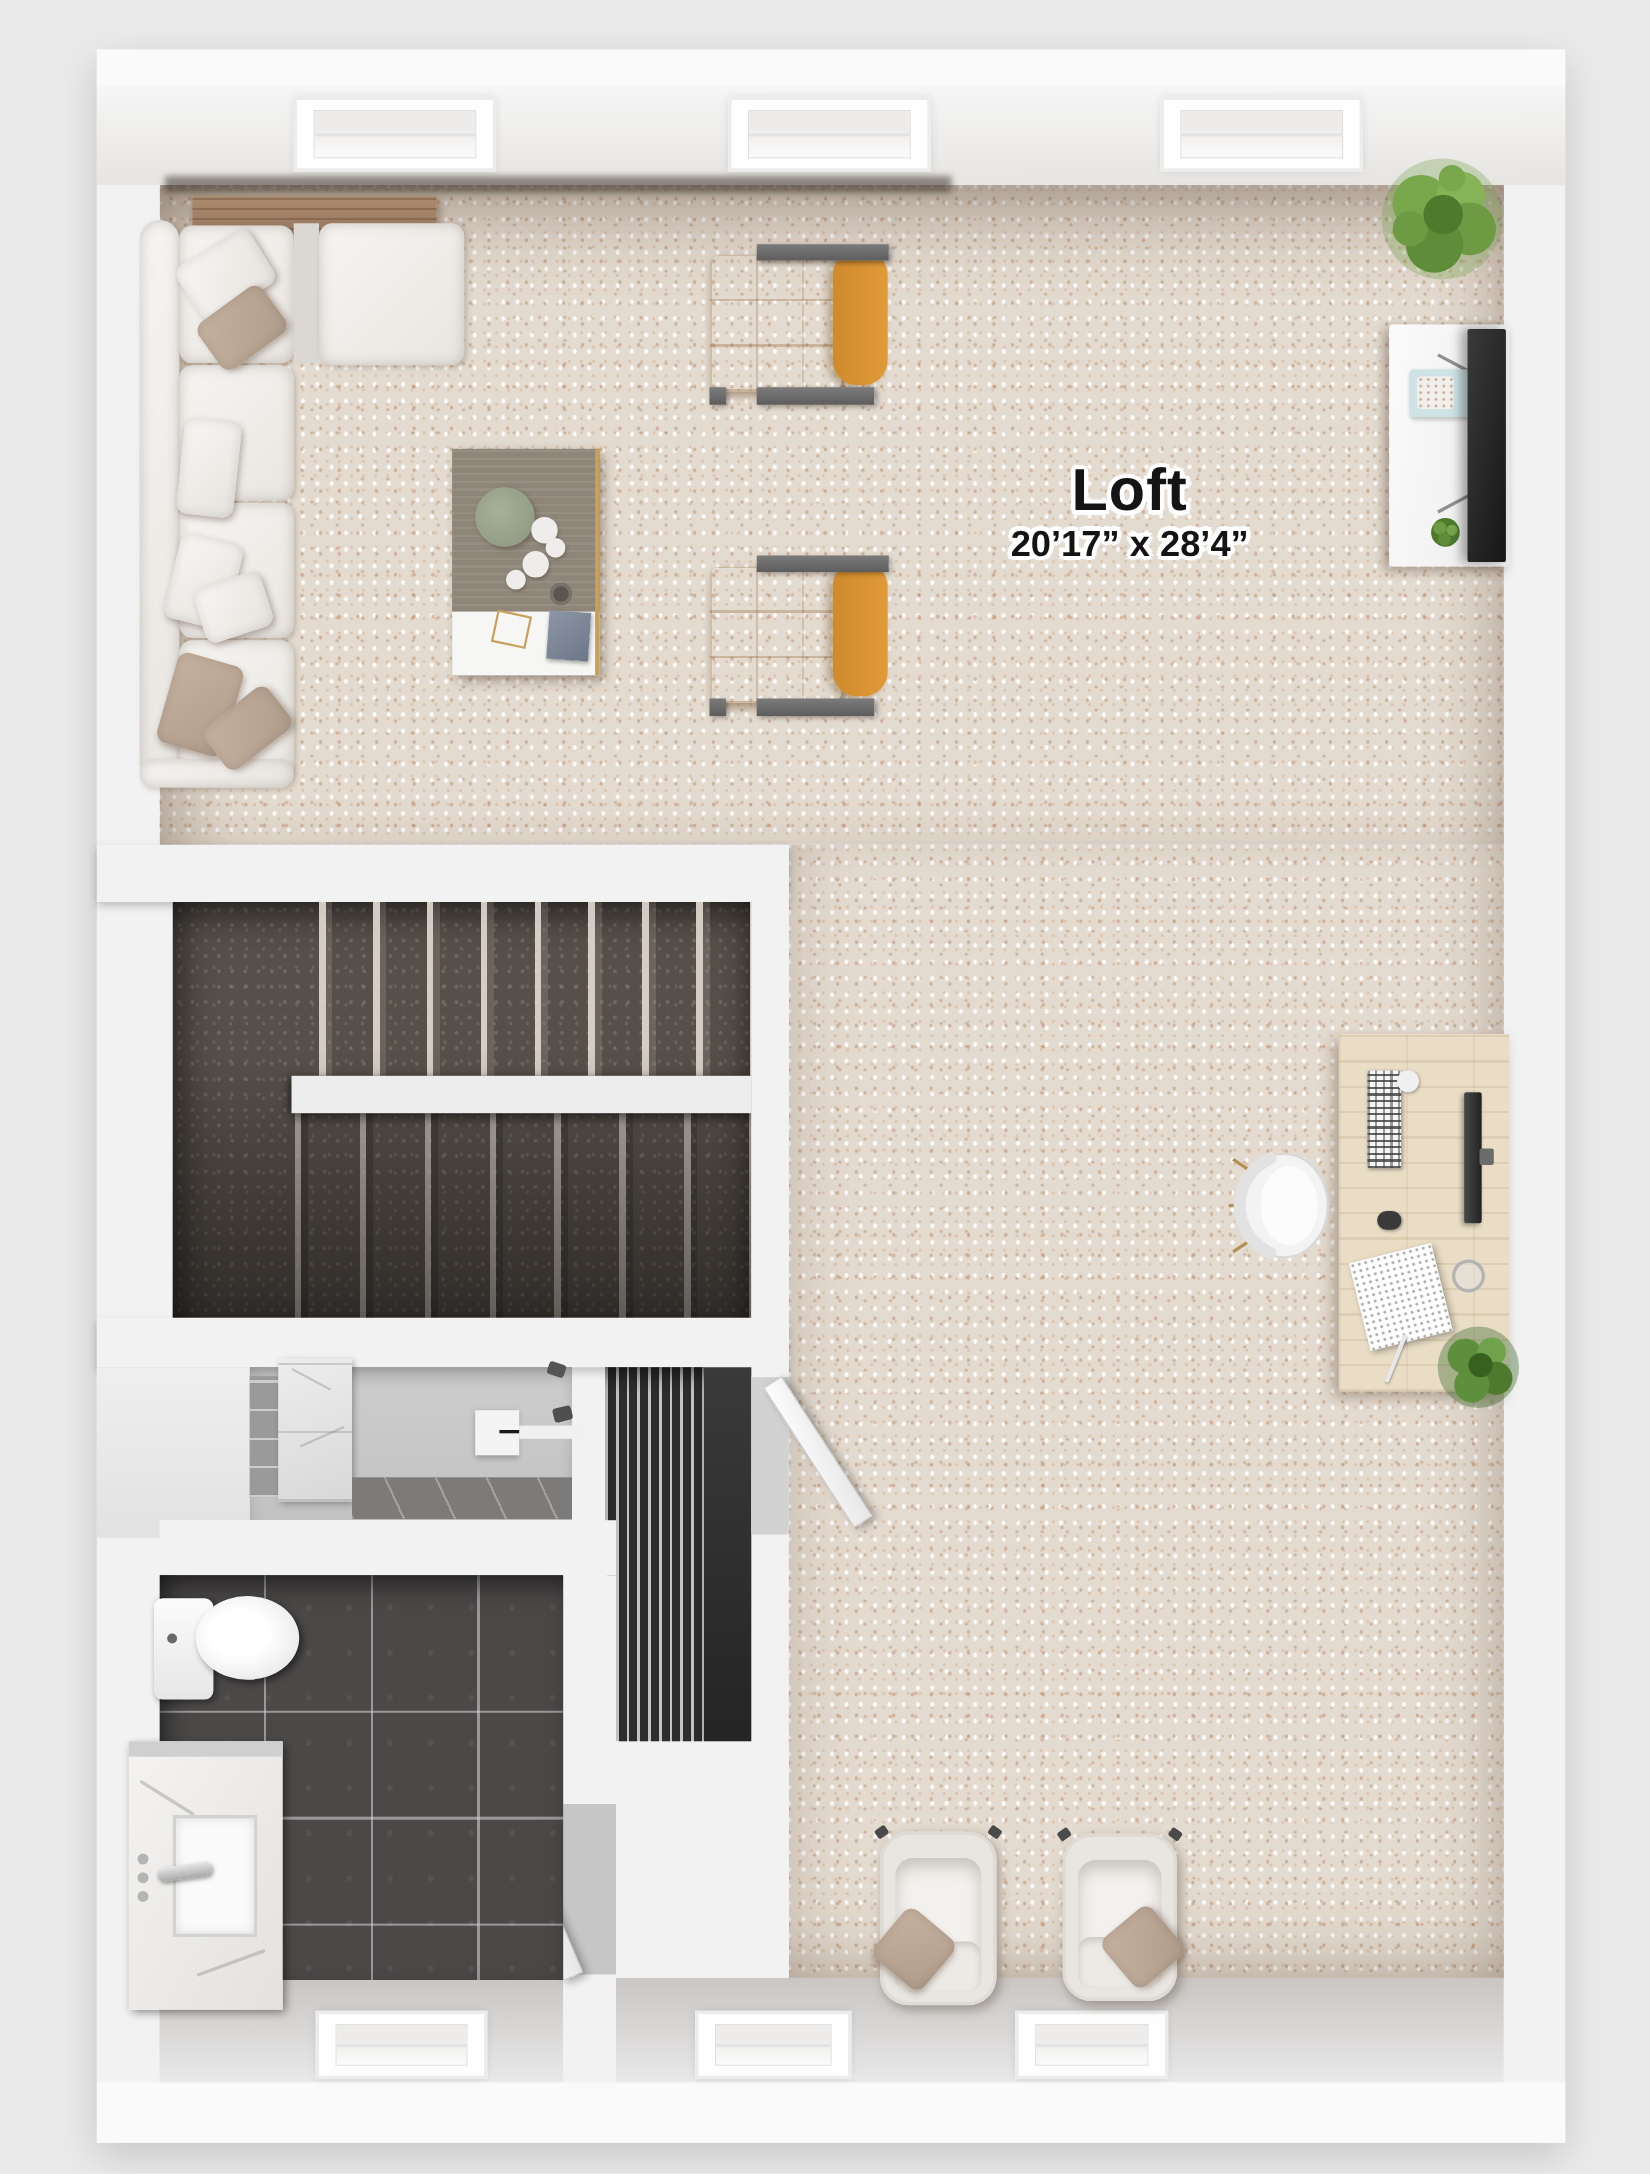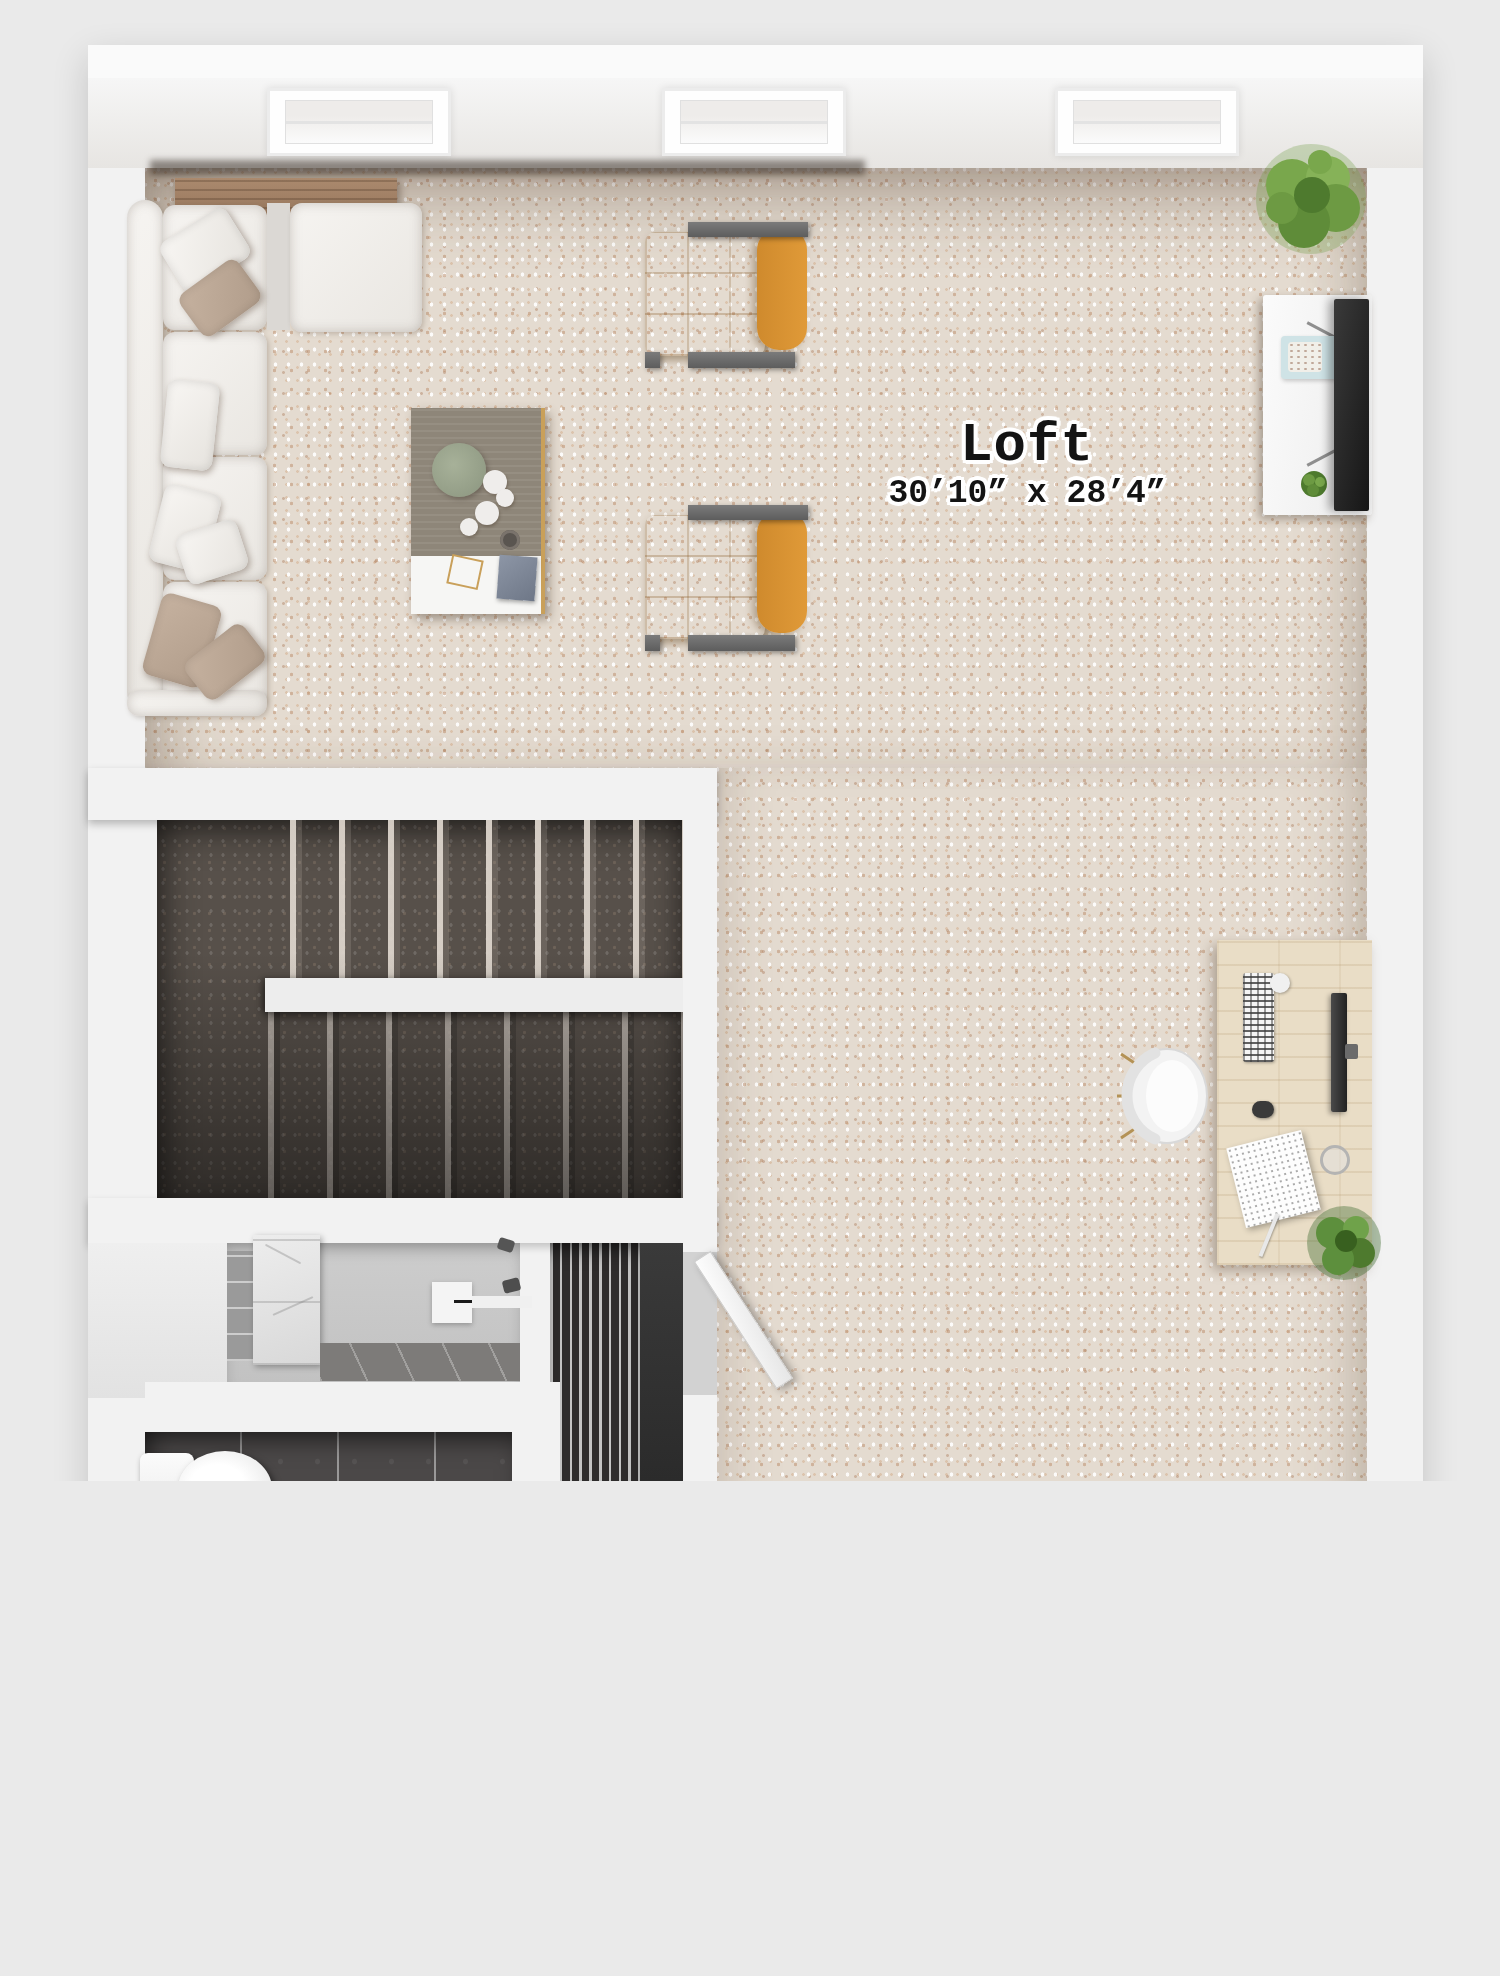--- a/index.html
+++ b/index.html
@@ -1,17 +1,17 @@
 <!DOCTYPE html>
 <html style="--bg: #eaeaea; --wall: #f2f2f2; --carpet: #e4dbd0; --stair-carpet: #57504a; --bath-tile: #4b4848; --accent: #d9912f; --pillow-tan: #c6b2a0; --plant-green: #6d9a43; --wood-console: #a4836a; --desk-wood: #e9ddc6; --label: #141414;"><head>
 <meta charset="utf-8">
 <style>
   html,body{margin:0;padding:0;background:#eaeaea;}
-  #stage{position:relative;width:1500px;height:1481px;background:var(--bg,#eaeaea);overflow:hidden;
-         font-family:Liberation Mono, monospace;}
+  #stage{position:relative;width:1500px;height:1976px;background:var(--bg,#eaeaea);overflow:hidden;
+         font-family:Liberation Sans, sans-serif;}
   .abs{position:absolute;}
   
   .plan-base{position:absolute;left:88px;top:45px;width:1335px;height:1903px;
     background:var(--wall,#f2f2f2);box-shadow:0 12px 34px rgba(0,0,0,.16);}
   .wall-strip{position:absolute;background:#fafafa;}
   .wall-face-top{position:absolute;left:88px;top:78px;width:1335px;height:90px;
     background:linear-gradient(#f6f6f6,#e7e5e2);}
   .wall-face-bot{position:absolute;background:linear-gradient(#c9c6c4,#e9e9e9);}
   .wall-block{position:absolute;background:var(--wall,#f2f2f2);}
   .wall-shaded{position:absolute;background:linear-gradient(#efefef,#e2e2e2);}
@@ -296,16 +296,16 @@
   <div class="bucket" style="left:966px;top:1667px;width:104px;height:152px;">
     <div class="legmark" style="left:-4px;top:-4px;transform:rotate(-35deg);"></div>
     <div class="legmark" style="right:-4px;top:-4px;transform:rotate(35deg);"></div>
     <div class="b-in"></div>
     <div class="b-cushion"></div>
     <div class="pillow tan" style="left:44px;top:74px;width:58px;height:58px;transform:rotate(-40deg);"></div>
   </div>
 
   <div class="plan-label" style="left:877px;top:418px;width:300px;">
     <div class="loft-name">Loft</div>
-    <div class="loft-dims">30’10” x 28’4”</div>
+    <div class="loft-dims">20’17” x 28’4”</div>
   </div>
 
 </div>
 
 </body></html>

